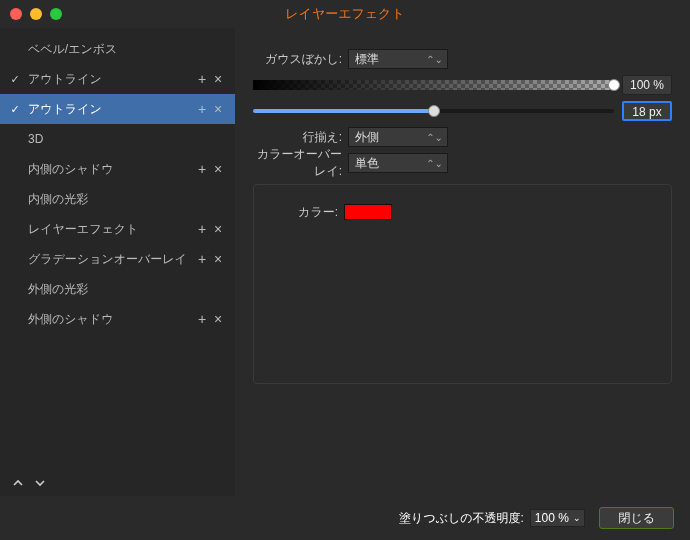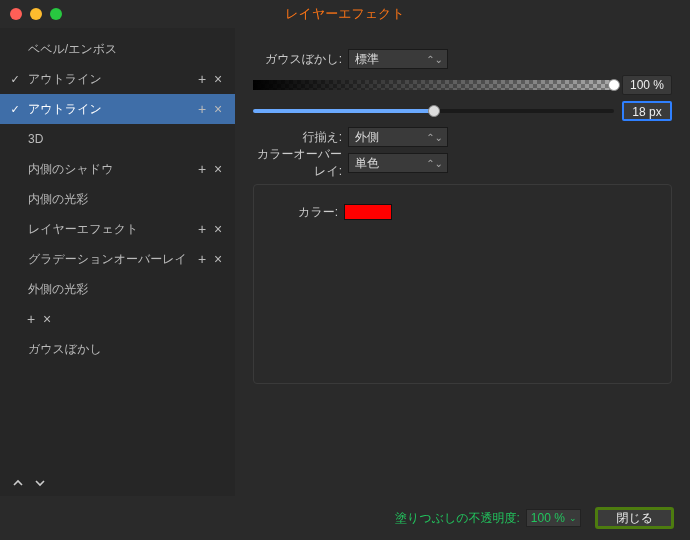--- a/index.html
+++ b/index.html
@@ -36,22 +36,22 @@
   .slider-fill { position:absolute; left:0; top:4px; height:4px; background:#6aa9ff; border-radius:2px; }
   .slider-rest { position:absolute; top:4px; height:4px; background:#1a1a1a; border-radius:2px; }
   .knob { position:absolute; width:12px; height:12px; background:#ddd; border-radius:50%; top:0; border:1px solid #888; transform:translateX(-50%);}
   .valbox { width:50px; height:20px; background:#3a3a3a; border:1px solid #222; color:#eee; font-size:12px; text-align:center; line-height:18px; border-radius:2px;}
   .valbox.focus{border:2px solid #2f80ff;}
   .colorwell { width:48px; height:16px; border:1px solid #111; }
   .panel { margin-top:8px; border:1px solid #3a3a3a; border-radius:4px; height:200px; padding:14px 10px; }
   .footer { height:44px; display:flex; align-items:center; padding:0 16px; background:#2a2a2a; }
   .footer .spacer{flex:1;}
   .checkbox { width:12px; height:12px; border:1px solid #555; background:#333; margin-right:6px; display:inline-block;}
-  .btn { height:22px; padding:0 18px; background:#3b3b3b; border:3px solid #4d7c0f; color:#eee; font-size:12px; display:flex; align-items:center; cursor:pointer; border-radius:3px;}
-  .fopacity { display:flex; align-items:center; gap:6px; margin-right:14px; color:#22c55e;}
+  .btn { height:22px; padding:0 18px; background:#3b3b3b; border:1px solid #4d7c0f; color:#eee; font-size:12px; display:flex; align-items:center; cursor:pointer; border-radius:3px;}
+  .fopacity { display:flex; align-items:center; gap:6px; margin-right:14px; color:#ffffff;}
   .fopacity .mini { height:18px; background:#3a3a3a; border:1px solid #222; padding:0 4px; display:flex; align-items:center; gap:4px;}
   svg{display:block;}
 </style>
 </head>
 <body>
 
 <div class="window">
 
   <div class="titlebar">
     <div class="traffic">
@@ -117,28 +117,25 @@
               <span class="opbtn">+</span>
               <span class="opbtn">×</span>
             </span>
           </div>
           <div class="fxrow">
             <span class="chk"></span>
             <span class="lbl">外側の光彩</span>
           </div>
           <div class="fxrow">
             <span class="chk"></span>
-            <span class="ops">
-              <span class="opbtn">+</span>
-              <span class="opbtn">×</span>
-            </span>
-          </div>
-          <div class="fxrow">
-            <span class="chk"></span>
-            <span class="lbl">ガウスぼかし</span>
+            <span class="lbl">外側のシャドウ</span>
+            <span class="ops">
+              <span class="opbtn">+</span>
+              <span class="opbtn">×</span>
+            </span>
           </div>
         </div>
       <div class="sidebar-bottom">
         <div class="chev">
           <svg width="12" height="12" viewBox="0 0 12 12">
               <path d="M2 8 L6 4 L10 8" stroke="#ccc" stroke-width="1.6" fill="none"></path>
             </svg>
         </div>
         <div class="chev">
           <svg width="12" height="12" viewBox="0 0 12 12">

